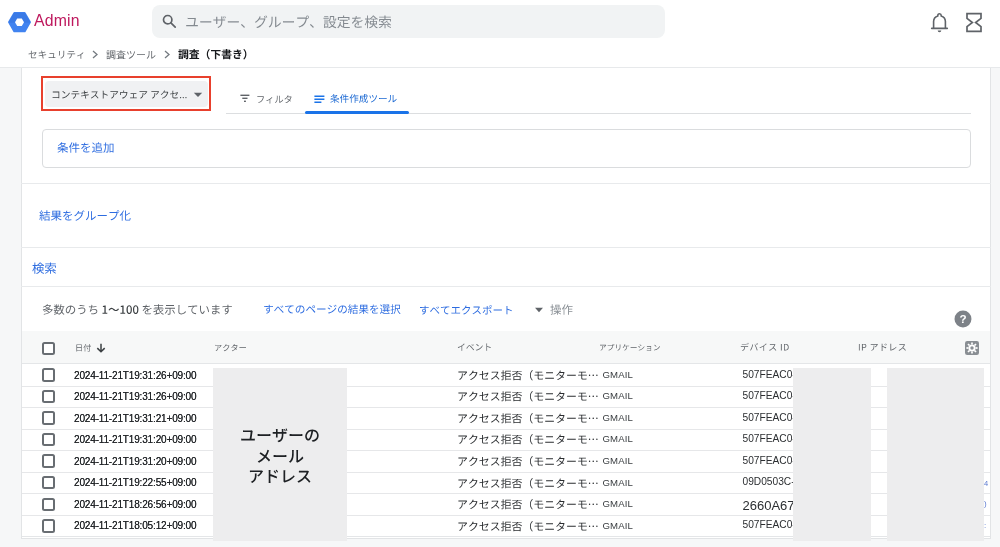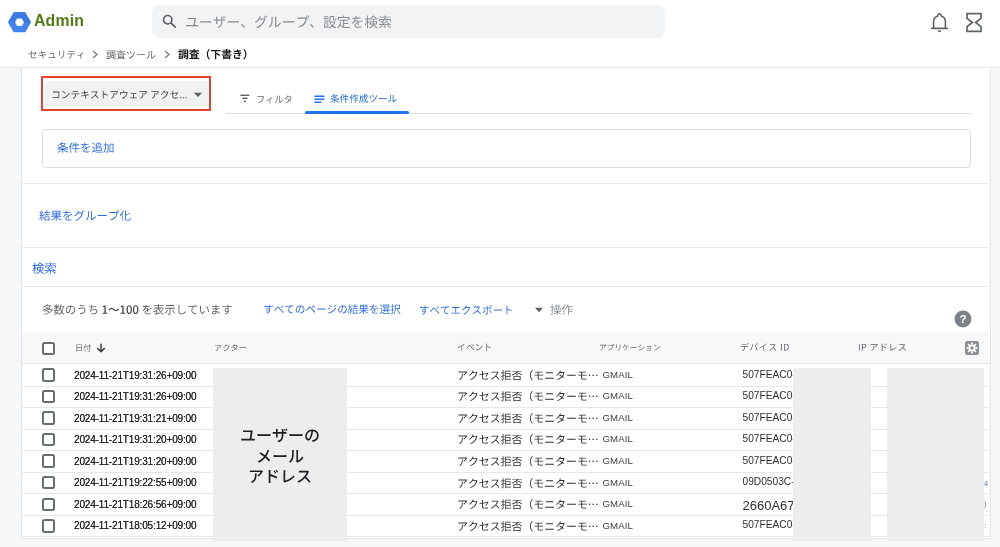--- a/index.html
+++ b/index.html
@@ -7,21 +7,21 @@
 </style></head>
 <body>
 <div id="page">
 <div style="position:absolute;left:7.5px;top:11px;">
       <svg width="23" height="23" viewBox="0 0 23 23" style="display:block">
 <polygon points="1.3,11.2 6.4,2.3 16.6,2.3 21.7,11.2 16.6,20.1 6.4,20.1" fill="#4183f0" stroke="#4183f0" stroke-width="2.4" stroke-linejoin="round"></polygon>
 <polygon points="1.3,11.2 6.4,2.3 16.6,2.3 21.7,11.2" fill="#3a7ae6" stroke="#3a7ae6" stroke-width="1" stroke-linejoin="round"></polygon>
 <polygon points="7,11.2 9.2,7.4 13.8,7.4 16,11.2 13.8,15 9.2,15" fill="#ffffff"></polygon>
 </svg>
     </div>
-<div style="position:absolute;left:34px;top:11.5px;font-size:15.8px;font-weight:700;color:#4d7c0f;letter-spacing:.2px">Admin</div>
+<div style="position:absolute;left:34px;top:11.5px;font-size:15.8px;font-weight:400;color:#be185d;letter-spacing:.2px">Admin</div>
 <div style="position:absolute;left:152px;top:5px;width:513px;height:33px;background:#f1f3f4;border-radius:8px"></div>
 <div style="position:absolute;left:161px;top:13px;">
       <svg width="16" height="16" viewBox="0 0 16 16" style="display:block">
 <circle cx="6.7" cy="6.7" r="4.2" fill="none" stroke="#5f6368" stroke-width="1.7"></circle>
 <line x1="9.9" y1="9.9" x2="14.2" y2="14.2" stroke="#5f6368" stroke-width="1.7" stroke-linecap="round"></line>
       </svg>
     </div>
 <div style="position:absolute;left:185px;top:14.1px">
       <svg width="207" height="15.2" viewBox="0 0 207 15.2" style="display:block;">
         <path fill="#848a90" transform="translate(0,13.1)" d="M10.8 -8.9Q10.8 -8.8 10.8 -8.6Q10.7 -8.5 10.7 -8.4Q10.7 -8.0 10.6 -7.3Q10.5 -6.6 10.4 -5.8Q10.2 -5.0 10.1 -4.2Q10.0 -3.4 9.9 -2.7Q9.8 -2.0 9.7 -1.7H8.5Q8.5 -2.0 8.6 -2.5Q8.7 -3.0 8.8 -3.6Q8.9 -4.3 9.0 -5.0Q9.1 -5.6 9.2 -6.3Q9.3 -6.9 9.3 -7.4Q9.4 -7.8 9.4 -8.1Q9.0 -8.1 8.4 -8.1Q7.8 -8.1 7.1 -8.1Q6.5 -8.1 5.8 -8.1Q5.1 -8.1 4.7 -8.1Q4.2 -8.1 4.0 -8.1Q3.6 -8.1 3.3 -8.1Q3.0 -8.1 2.6 -8.0V-9.3Q3.0 -9.2 3.3 -9.2Q3.6 -9.2 3.9 -9.2Q4.1 -9.2 4.5 -9.2Q4.8 -9.2 5.3 -9.2Q5.8 -9.2 6.4 -9.2Q6.9 -9.2 7.4 -9.2Q7.9 -9.2 8.4 -9.2Q8.8 -9.2 9.0 -9.2Q9.2 -9.2 9.3 -9.2Q9.5 -9.2 9.7 -9.2Q9.8 -9.3 9.9 -9.3ZM1.1 -2.0Q1.4 -2.0 1.7 -2.0Q2.0 -2.0 2.3 -2.0H11.6Q11.9 -2.0 12.2 -2.0Q12.5 -2.0 12.8 -2.0V-0.8Q12.5 -0.8 12.2 -0.8Q11.8 -0.8 11.6 -0.8H2.3Q2.0 -0.8 1.7 -0.8Q1.4 -0.8 1.1 -0.8Z M15.2 -6.0Q15.4 -6.0 15.7 -5.9Q16.0 -5.9 16.4 -5.9Q16.8 -5.9 17.1 -5.9Q17.3 -5.9 17.8 -5.9Q18.3 -5.9 18.9 -5.9Q19.5 -5.9 20.2 -5.9Q20.9 -5.9 21.6 -5.9Q22.3 -5.9 22.9 -5.9Q23.6 -5.9 24.0 -5.9Q24.5 -5.9 24.7 -5.9Q25.2 -5.9 25.6 -5.9Q26.0 -6.0 26.2 -6.0V-4.6Q26.0 -4.6 25.6 -4.7Q25.2 -4.7 24.7 -4.7Q24.5 -4.7 24.0 -4.7Q23.5 -4.7 22.9 -4.7Q22.3 -4.7 21.6 -4.7Q20.9 -4.7 20.2 -4.7Q19.5 -4.7 18.9 -4.7Q18.3 -4.7 17.8 -4.7Q17.3 -4.7 17.1 -4.7Q16.6 -4.7 16.0 -4.7Q15.5 -4.7 15.2 -4.6Z M38.6 -10.5Q38.7 -10.3 38.9 -9.9Q39.0 -9.6 39.2 -9.2Q39.3 -8.9 39.4 -8.6L38.7 -8.4Q38.6 -8.7 38.5 -9.0Q38.4 -9.4 38.2 -9.7Q38.1 -10.1 37.9 -10.3ZM40.0 -10.9Q40.1 -10.7 40.3 -10.4Q40.4 -10.0 40.6 -9.7Q40.7 -9.3 40.8 -9.0L40.1 -8.8Q40.0 -9.3 39.7 -9.8Q39.5 -10.4 39.3 -10.7ZM37.3 -6.1Q37.3 -4.7 37.1 -3.7Q36.9 -2.6 36.5 -1.8Q36.1 -0.9 35.3 -0.3Q34.5 0.3 33.3 0.9L32.4 0.0Q33.4 -0.4 34.1 -0.8Q34.8 -1.3 35.2 -1.9Q35.7 -2.6 35.9 -3.6Q36.2 -4.6 36.2 -6.0V-9.4Q36.2 -9.8 36.1 -10.1Q36.1 -10.4 36.1 -10.5H37.4Q37.3 -10.4 37.3 -10.1Q37.3 -9.8 37.3 -9.4ZM32.3 -10.4Q32.3 -10.3 32.3 -10.0Q32.3 -9.8 32.3 -9.4V-4.3Q32.3 -4.1 32.3 -3.8Q32.3 -3.6 32.3 -3.4Q32.3 -3.2 32.3 -3.1H31.1Q31.1 -3.2 31.1 -3.4Q31.1 -3.6 31.1 -3.8Q31.1 -4.1 31.1 -4.3V-9.4Q31.1 -9.6 31.1 -9.9Q31.1 -10.2 31.1 -10.4ZM28.3 -7.7Q28.3 -7.7 28.6 -7.7Q28.8 -7.7 29.1 -7.7Q29.4 -7.6 29.7 -7.6H38.8Q39.3 -7.6 39.6 -7.7Q39.9 -7.7 40.1 -7.7V-6.5Q40.0 -6.6 39.6 -6.6Q39.3 -6.6 38.8 -6.6H29.7Q29.4 -6.6 29.1 -6.6Q28.8 -6.6 28.6 -6.6Q28.4 -6.5 28.3 -6.5Z M42.8 -6.0Q43.0 -6.0 43.3 -5.9Q43.6 -5.9 44.0 -5.9Q44.4 -5.9 44.7 -5.9Q44.9 -5.9 45.4 -5.9Q45.9 -5.9 46.5 -5.9Q47.1 -5.9 47.8 -5.9Q48.5 -5.9 49.2 -5.9Q49.9 -5.9 50.5 -5.9Q51.2 -5.9 51.6 -5.9Q52.1 -5.9 52.3 -5.9Q52.8 -5.9 53.2 -5.9Q53.6 -6.0 53.8 -6.0V-4.6Q53.6 -4.6 53.2 -4.7Q52.8 -4.7 52.3 -4.7Q52.1 -4.7 51.6 -4.7Q51.1 -4.7 50.5 -4.7Q49.9 -4.7 49.2 -4.7Q48.5 -4.7 47.8 -4.7Q47.1 -4.7 46.5 -4.7Q45.9 -4.7 45.4 -4.7Q44.9 -4.7 44.7 -4.7Q44.2 -4.7 43.6 -4.7Q43.1 -4.7 42.8 -4.6Z M59.0 0.8Q58.5 0.2 58.0 -0.3Q57.5 -0.9 56.9 -1.4Q56.4 -1.9 55.9 -2.3L56.8 -3.1Q57.3 -2.7 57.9 -2.2Q58.4 -1.6 58.9 -1.1Q59.5 -0.5 59.9 -0.0Z M79.6 -11.0Q79.7 -10.8 79.9 -10.5Q80.2 -10.1 80.3 -9.8Q80.5 -9.4 80.7 -9.1L79.9 -8.8Q79.7 -9.2 79.4 -9.8Q79.1 -10.3 78.8 -10.7ZM81.1 -11.6Q81.3 -11.3 81.5 -11.0Q81.7 -10.7 81.9 -10.3Q82.1 -10.0 82.2 -9.7L81.5 -9.4Q81.3 -9.8 81.0 -10.4Q80.6 -10.9 80.3 -11.3ZM80.5 -8.3Q80.4 -8.2 80.3 -7.9Q80.2 -7.7 80.2 -7.6Q80.0 -6.9 79.6 -6.1Q79.3 -5.2 78.8 -4.4Q78.3 -3.6 77.7 -2.8Q76.8 -1.7 75.5 -0.7Q74.1 0.2 72.2 1.0L71.2 0.0Q72.5 -0.3 73.5 -0.9Q74.5 -1.4 75.3 -2.0Q76.1 -2.7 76.7 -3.4Q77.3 -4.1 77.7 -4.8Q78.1 -5.6 78.5 -6.3Q78.8 -7.1 78.9 -7.7H73.8L74.3 -8.7Q74.4 -8.7 74.9 -8.7Q75.3 -8.7 75.9 -8.7Q76.5 -8.7 77.1 -8.7Q77.7 -8.7 78.1 -8.7Q78.5 -8.7 78.7 -8.7Q78.9 -8.7 79.2 -8.7Q79.4 -8.8 79.6 -8.8ZM75.8 -10.4Q75.7 -10.1 75.5 -9.8Q75.3 -9.5 75.2 -9.3Q74.8 -8.5 74.2 -7.7Q73.6 -6.8 72.7 -5.9Q71.9 -5.1 70.8 -4.3L69.8 -5.0Q70.7 -5.6 71.4 -6.2Q72.1 -6.8 72.7 -7.4Q73.2 -8.1 73.6 -8.7Q73.9 -9.2 74.1 -9.7Q74.3 -9.9 74.4 -10.2Q74.5 -10.5 74.6 -10.8Z M90.0 -0.3Q90.1 -0.5 90.1 -0.7Q90.1 -0.9 90.1 -1.1Q90.1 -1.2 90.1 -1.7Q90.1 -2.1 90.1 -2.8Q90.1 -3.5 90.1 -4.3Q90.1 -5.1 90.1 -5.9Q90.1 -6.7 90.1 -7.4Q90.1 -8.1 90.1 -8.6Q90.1 -9.1 90.1 -9.3Q90.1 -9.7 90.1 -10.0Q90.1 -10.3 90.0 -10.4H91.3Q91.3 -10.3 91.3 -10.0Q91.3 -9.7 91.3 -9.3Q91.3 -9.1 91.3 -8.6Q91.3 -8.2 91.3 -7.5Q91.3 -6.8 91.3 -6.0Q91.3 -5.2 91.3 -4.4Q91.3 -3.6 91.3 -3.0Q91.3 -2.3 91.3 -1.9Q91.3 -1.5 91.3 -1.4Q91.9 -1.7 92.6 -2.2Q93.4 -2.7 94.1 -3.3Q94.8 -4.0 95.3 -4.8L95.9 -3.8Q95.3 -3.0 94.6 -2.3Q93.8 -1.6 92.9 -1.0Q92.0 -0.4 91.2 0.0Q91.1 0.1 90.9 0.2Q90.8 0.3 90.8 0.3ZM83.7 -0.4Q84.6 -1.0 85.2 -1.9Q85.8 -2.7 86.1 -3.8Q86.3 -4.2 86.3 -4.9Q86.4 -5.6 86.5 -6.4Q86.5 -7.2 86.5 -8.0Q86.5 -8.7 86.5 -9.3Q86.5 -9.6 86.5 -9.8Q86.5 -10.1 86.4 -10.3H87.7Q87.7 -10.2 87.7 -10.1Q87.7 -9.9 87.6 -9.7Q87.6 -9.5 87.6 -9.3Q87.6 -8.7 87.6 -8.0Q87.6 -7.2 87.6 -6.3Q87.5 -5.5 87.4 -4.7Q87.4 -4.0 87.2 -3.5Q86.9 -2.3 86.3 -1.4Q85.6 -0.4 84.7 0.3Z M98.0 -6.0Q98.2 -6.0 98.5 -5.9Q98.8 -5.9 99.2 -5.9Q99.6 -5.9 99.9 -5.9Q100.1 -5.9 100.6 -5.9Q101.1 -5.9 101.7 -5.9Q102.3 -5.9 103.0 -5.9Q103.7 -5.9 104.4 -5.9Q105.1 -5.9 105.7 -5.9Q106.4 -5.9 106.8 -5.9Q107.3 -5.9 107.5 -5.9Q108.0 -5.9 108.4 -5.9Q108.8 -6.0 109.0 -6.0V-4.6Q108.8 -4.6 108.4 -4.7Q108.0 -4.7 107.5 -4.7Q107.3 -4.7 106.8 -4.7Q106.3 -4.7 105.7 -4.7Q105.1 -4.7 104.4 -4.7Q103.7 -4.7 103.0 -4.7Q102.3 -4.7 101.7 -4.7Q101.1 -4.7 100.6 -4.7Q100.1 -4.7 99.9 -4.7Q99.4 -4.7 98.8 -4.7Q98.3 -4.7 98.0 -4.6Z M121.5 -9.9Q121.5 -9.5 121.8 -9.3Q122.0 -9.0 122.4 -9.0Q122.8 -9.0 123.1 -9.3Q123.3 -9.5 123.3 -9.9Q123.3 -10.3 123.1 -10.6Q122.8 -10.8 122.4 -10.8Q122.0 -10.8 121.8 -10.6Q121.5 -10.3 121.5 -9.9ZM120.9 -9.9Q120.9 -10.3 121.1 -10.7Q121.3 -11.0 121.6 -11.3Q122.0 -11.5 122.4 -11.5Q122.8 -11.5 123.2 -11.3Q123.6 -11.0 123.8 -10.7Q124.0 -10.3 124.0 -9.9Q124.0 -9.5 123.8 -9.1Q123.6 -8.8 123.2 -8.6Q122.8 -8.4 122.4 -8.4Q122.0 -8.4 121.6 -8.6Q121.3 -8.8 121.1 -9.1Q120.9 -9.5 120.9 -9.9ZM122.1 -9.0Q122.0 -8.8 122.0 -8.7Q121.9 -8.5 121.9 -8.3Q121.8 -7.8 121.6 -7.1Q121.4 -6.4 121.1 -5.7Q120.9 -5.0 120.6 -4.4Q120.2 -3.7 119.8 -3.2Q119.2 -2.4 118.4 -1.7Q117.6 -1.0 116.6 -0.5Q115.6 0.1 114.4 0.5L113.4 -0.6Q114.8 -0.9 115.8 -1.4Q116.8 -1.9 117.5 -2.5Q118.3 -3.1 118.8 -3.9Q119.3 -4.5 119.7 -5.3Q120.0 -6.1 120.3 -6.9Q120.5 -7.7 120.6 -8.4Q120.4 -8.4 119.9 -8.4Q119.4 -8.4 118.6 -8.4Q117.9 -8.4 117.1 -8.4Q116.3 -8.4 115.6 -8.4Q114.8 -8.4 114.3 -8.4Q113.8 -8.4 113.6 -8.4Q113.2 -8.4 112.8 -8.3Q112.5 -8.3 112.2 -8.3V-9.5Q112.4 -9.5 112.6 -9.5Q112.9 -9.5 113.1 -9.5Q113.4 -9.5 113.6 -9.5Q113.7 -9.5 114.2 -9.5Q114.6 -9.5 115.2 -9.5Q115.8 -9.5 116.4 -9.5Q117.1 -9.5 117.8 -9.5Q118.4 -9.5 119.0 -9.5Q119.6 -9.5 120.0 -9.5Q120.4 -9.5 120.5 -9.5Q120.7 -9.5 120.8 -9.5Q121.0 -9.5 121.2 -9.5Z M128.0 0.8Q127.5 0.2 127.0 -0.3Q126.5 -0.9 125.9 -1.4Q125.4 -1.9 124.9 -2.3L125.8 -3.1Q126.3 -2.7 126.9 -2.2Q127.4 -1.6 127.9 -1.1Q128.5 -0.5 128.9 -0.0Z M144.9 -11.2H145.8V-9.5Q145.8 -8.9 145.7 -8.2Q145.6 -7.6 145.2 -6.9Q144.8 -6.3 144.1 -5.8Q144.0 -5.9 143.9 -6.1Q143.7 -6.2 143.6 -6.3Q143.4 -6.5 143.3 -6.5Q144.0 -7.0 144.3 -7.5Q144.6 -8.0 144.7 -8.5Q144.9 -9.0 144.9 -9.5ZM148.2 -11.2H149.2V-7.8Q149.2 -7.5 149.3 -7.5Q149.3 -7.4 149.5 -7.4Q149.5 -7.4 149.7 -7.4Q149.8 -7.4 150.0 -7.4Q150.1 -7.4 150.2 -7.4Q150.3 -7.4 150.3 -7.5Q150.4 -7.6 150.4 -7.9Q150.5 -8.3 150.5 -8.9Q150.6 -8.8 150.9 -8.7Q151.2 -8.6 151.4 -8.5Q151.3 -7.7 151.2 -7.3Q151.1 -6.8 150.9 -6.7Q150.7 -6.5 150.3 -6.5Q150.2 -6.5 150.0 -6.5Q149.8 -6.5 149.6 -6.5Q149.4 -6.5 149.3 -6.5Q148.9 -6.5 148.6 -6.6Q148.4 -6.7 148.3 -7.0Q148.2 -7.3 148.2 -7.8ZM145.6 -4.7Q146.3 -2.9 147.8 -1.6Q149.3 -0.3 151.4 0.2Q151.3 0.3 151.1 0.5Q151.0 0.6 150.9 0.8Q150.8 1.0 150.7 1.1Q148.6 0.5 147.0 -0.9Q145.5 -2.3 144.7 -4.3ZM149.5 -5.6H149.7L149.8 -5.7L150.5 -5.4Q150.2 -4.0 149.5 -3.0Q148.8 -1.9 148.0 -1.1Q147.1 -0.3 146.1 0.2Q145.1 0.8 143.9 1.1Q143.9 1.0 143.8 0.8Q143.7 0.6 143.6 0.5Q143.5 0.3 143.3 0.2Q144.4 -0.1 145.4 -0.6Q146.3 -1.0 147.1 -1.7Q148.0 -2.4 148.6 -3.4Q149.2 -4.3 149.5 -5.4ZM144.0 -5.6H149.9V-4.7H144.0ZM145.3 -11.2H148.7V-10.2H145.3ZM139.2 -7.4H143.3V-6.6H139.2ZM139.2 -11.1H143.3V-10.3H139.2ZM139.2 -5.6H143.3V-4.7H139.2ZM138.5 -9.3H143.8V-8.4H138.5ZM139.7 -3.7H143.3V0.3H139.7V-0.5H142.4V-2.8H139.7ZM139.2 -3.7H140.1V1.0H139.2Z M154.7 -7.4H162.8V-6.4H154.7ZM158.7 -4.1H163.3V-3.1H158.7ZM158.1 -6.9H159.2V0.1L158.1 -0.0ZM154.9 -5.2 155.9 -5.1Q155.7 -3.0 155.0 -1.4Q154.3 0.2 153.1 1.2Q153.1 1.1 152.9 0.9Q152.7 0.8 152.6 0.7Q152.4 0.6 152.3 0.5Q153.4 -0.4 154.0 -1.9Q154.7 -3.3 154.9 -5.2ZM155.5 -3.4Q155.9 -2.4 156.5 -1.7Q157.0 -1.1 157.8 -0.7Q158.6 -0.4 159.5 -0.2Q160.4 -0.1 161.5 -0.1Q161.6 -0.1 162.0 -0.1Q162.3 -0.1 162.7 -0.1Q163.2 -0.1 163.6 -0.1Q164.1 -0.1 164.5 -0.1Q164.8 -0.1 165.0 -0.1Q165.0 -0.0 164.9 0.2Q164.8 0.4 164.7 0.6Q164.7 0.8 164.6 0.9H163.9H161.4Q160.2 0.9 159.1 0.8Q158.1 0.6 157.3 0.2Q156.4 -0.3 155.8 -1.0Q155.1 -1.8 154.7 -3.1ZM158.1 -11.6H159.2V-9.4H158.1ZM152.9 -10.0H164.5V-7.0H163.4V-9.0H154.0V-7.0H152.9Z M171.9 -10.9Q171.9 -10.5 171.7 -9.9Q171.6 -9.4 171.3 -8.7Q171.1 -8.1 170.7 -7.4Q170.3 -6.7 169.9 -6.2Q170.2 -6.4 170.5 -6.5Q170.8 -6.6 171.2 -6.7Q171.5 -6.7 171.8 -6.7Q172.6 -6.7 173.2 -6.3Q173.7 -5.8 173.7 -5.0Q173.7 -4.7 173.7 -4.3Q173.7 -3.9 173.7 -3.4Q173.8 -3.0 173.8 -2.6Q173.8 -2.1 173.8 -1.8H172.7Q172.7 -2.1 172.7 -2.5Q172.8 -2.8 172.8 -3.2Q172.8 -3.7 172.8 -4.0Q172.8 -4.4 172.8 -4.7Q172.8 -5.3 172.4 -5.6Q172.0 -5.8 171.5 -5.8Q170.8 -5.8 170.2 -5.6Q169.6 -5.3 169.1 -4.8Q168.8 -4.5 168.5 -4.2Q168.2 -3.8 167.8 -3.4L166.9 -4.1Q167.9 -5.1 168.6 -5.9Q169.2 -6.7 169.6 -7.5Q170.1 -8.2 170.3 -8.8Q170.5 -9.3 170.7 -9.9Q170.8 -10.5 170.8 -11.0ZM167.2 -9.4Q167.8 -9.4 168.4 -9.3Q169.1 -9.3 169.6 -9.3Q170.5 -9.3 171.5 -9.3Q172.6 -9.4 173.7 -9.5Q174.8 -9.6 175.8 -9.7L175.7 -8.7Q175.0 -8.6 174.2 -8.5Q173.4 -8.4 172.6 -8.4Q171.7 -8.3 170.9 -8.3Q170.2 -8.3 169.5 -8.3Q169.2 -8.3 168.8 -8.3Q168.4 -8.3 168.0 -8.3Q167.6 -8.4 167.2 -8.4ZM177.8 -6.1Q177.6 -6.0 177.4 -6.0Q177.2 -5.9 177.0 -5.8Q176.7 -5.7 176.5 -5.6Q175.8 -5.4 174.9 -5.0Q173.9 -4.6 172.9 -4.0Q172.2 -3.7 171.7 -3.3Q171.2 -2.9 170.9 -2.5Q170.6 -2.1 170.6 -1.6Q170.6 -1.2 170.8 -1.0Q171.0 -0.7 171.3 -0.6Q171.6 -0.5 172.1 -0.4Q172.5 -0.4 173.1 -0.4Q173.9 -0.4 174.9 -0.5Q175.9 -0.6 176.8 -0.7L176.8 0.4Q176.3 0.4 175.6 0.5Q175.0 0.6 174.3 0.6Q173.6 0.6 173.0 0.6Q172.1 0.6 171.3 0.4Q170.4 0.3 170.0 -0.2Q169.5 -0.6 169.5 -1.5Q169.5 -2.1 169.8 -2.6Q170.1 -3.1 170.5 -3.6Q171.0 -4.0 171.6 -4.4Q172.2 -4.7 172.8 -5.0Q173.5 -5.4 174.1 -5.7Q174.7 -5.9 175.2 -6.1Q175.7 -6.4 176.2 -6.6Q176.5 -6.7 176.8 -6.8Q177.0 -7.0 177.3 -7.1Z M180.1 -8.6H184.5V-7.7H180.1ZM182.1 -11.6H183.0V1.1H182.1ZM182.0 -8.0 182.7 -7.8Q182.5 -7.0 182.3 -6.1Q182.0 -5.2 181.7 -4.4Q181.4 -3.5 181.1 -2.8Q180.7 -2.0 180.4 -1.5Q180.3 -1.7 180.1 -2.0Q179.9 -2.2 179.8 -2.4Q180.2 -2.9 180.5 -3.5Q180.8 -4.2 181.1 -4.9Q181.4 -5.7 181.7 -6.5Q181.9 -7.3 182.0 -8.0ZM183.0 -6.7Q183.1 -6.6 183.3 -6.2Q183.6 -5.9 183.9 -5.5Q184.1 -5.1 184.4 -4.7Q184.6 -4.4 184.7 -4.2L184.1 -3.4Q184.0 -3.7 183.8 -4.1Q183.6 -4.5 183.3 -4.9Q183.1 -5.3 182.9 -5.7Q182.6 -6.0 182.5 -6.3ZM185.9 -8.3H191.2V-7.5H185.9ZM188.5 -10.7Q188.1 -10.1 187.5 -9.5Q186.9 -8.9 186.2 -8.3Q185.5 -7.8 184.7 -7.4Q184.7 -7.6 184.5 -7.8Q184.3 -8.1 184.2 -8.2Q185.0 -8.6 185.7 -9.1Q186.4 -9.7 187.0 -10.3Q187.6 -10.9 188.0 -11.6H188.9Q189.4 -10.9 190.1 -10.3Q190.7 -9.6 191.5 -9.1Q192.2 -8.6 192.9 -8.3Q192.8 -8.1 192.6 -7.9Q192.5 -7.6 192.4 -7.4Q191.7 -7.8 190.9 -8.3Q190.2 -8.8 189.6 -9.4Q188.9 -10.0 188.5 -10.7ZM185.9 -5.3V-3.5H191.1V-5.3ZM185.0 -6.2H192.0V-2.6H185.0ZM188.0 -7.8H188.9V-4.1Q188.9 -3.4 188.8 -2.7Q188.6 -1.9 188.2 -1.2Q187.7 -0.5 186.9 0.1Q186.0 0.7 184.6 1.2Q184.6 1.0 184.5 0.9Q184.4 0.8 184.3 0.6Q184.1 0.5 184.0 0.4Q185.3 -0.0 186.1 -0.6Q186.9 -1.1 187.3 -1.7Q187.7 -2.3 187.9 -2.9Q188.0 -3.5 188.0 -4.2ZM189.1 -3.1Q189.5 -2.1 190.0 -1.5Q190.5 -0.8 191.2 -0.4Q191.9 -0.0 192.8 0.3Q192.6 0.5 192.5 0.7Q192.3 0.9 192.2 1.2Q191.3 0.8 190.5 0.3Q189.8 -0.2 189.2 -1.0Q188.6 -1.8 188.2 -3.0Z M199.6 -2.7H200.6V1.1H199.6ZM199.5 -11.6H200.6V-7.7H199.5ZM199.1 -7.5 200.0 -7.0Q199.4 -6.5 198.7 -5.9Q198.0 -5.3 197.4 -4.9L196.7 -5.3Q197.1 -5.6 197.5 -6.0Q197.9 -6.4 198.4 -6.8Q198.8 -7.2 199.1 -7.5ZM202.0 -6.6 203.0 -6.1Q202.2 -5.5 201.3 -4.8Q200.3 -4.1 199.4 -3.5Q198.4 -2.9 197.6 -2.4L196.9 -2.9Q197.5 -3.3 198.2 -3.7Q198.9 -4.2 199.6 -4.7Q200.3 -5.2 200.9 -5.7Q201.5 -6.2 202.0 -6.6ZM195.6 -5.4 196.3 -6.0Q196.8 -5.7 197.4 -5.4Q198.0 -5.1 198.5 -4.7Q199.0 -4.4 199.3 -4.1L198.6 -3.4Q198.3 -3.7 197.8 -4.1Q197.3 -4.4 196.7 -4.8Q196.1 -5.1 195.6 -5.4ZM201.9 -4.3 202.6 -4.8Q203.2 -4.5 203.8 -4.1Q204.5 -3.6 205.1 -3.2Q205.7 -2.7 206.1 -2.3L205.4 -1.7Q205.0 -2.1 204.4 -2.5Q203.8 -3.0 203.2 -3.5Q202.5 -3.9 201.9 -4.3ZM201.9 -1.4 202.7 -1.9Q203.3 -1.6 204.0 -1.2Q204.6 -0.8 205.2 -0.4Q205.8 -0.0 206.2 0.3L205.3 0.9Q205.0 0.6 204.4 0.2Q203.8 -0.2 203.2 -0.6Q202.5 -1.0 201.9 -1.4ZM194.1 -3.1Q195.0 -3.1 196.3 -3.1Q197.5 -3.1 198.9 -3.2Q200.3 -3.2 201.8 -3.2Q203.3 -3.2 204.7 -3.3L204.7 -2.4Q202.8 -2.4 200.8 -2.3Q198.9 -2.3 197.2 -2.2Q195.5 -2.2 194.2 -2.2ZM197.2 -1.9 198.2 -1.5Q197.7 -1.1 197.1 -0.6Q196.5 -0.1 195.9 0.3Q195.2 0.6 194.6 1.0Q194.6 0.9 194.4 0.7Q194.2 0.6 194.1 0.4Q193.9 0.3 193.8 0.2Q194.7 -0.2 195.7 -0.7Q196.6 -1.3 197.2 -1.9ZM194.2 -10.4H205.9V-9.5H194.2ZM194.2 -8.1H206.0V-5.5H205.0V-7.2H195.2V-5.5H194.2Z"></path>

